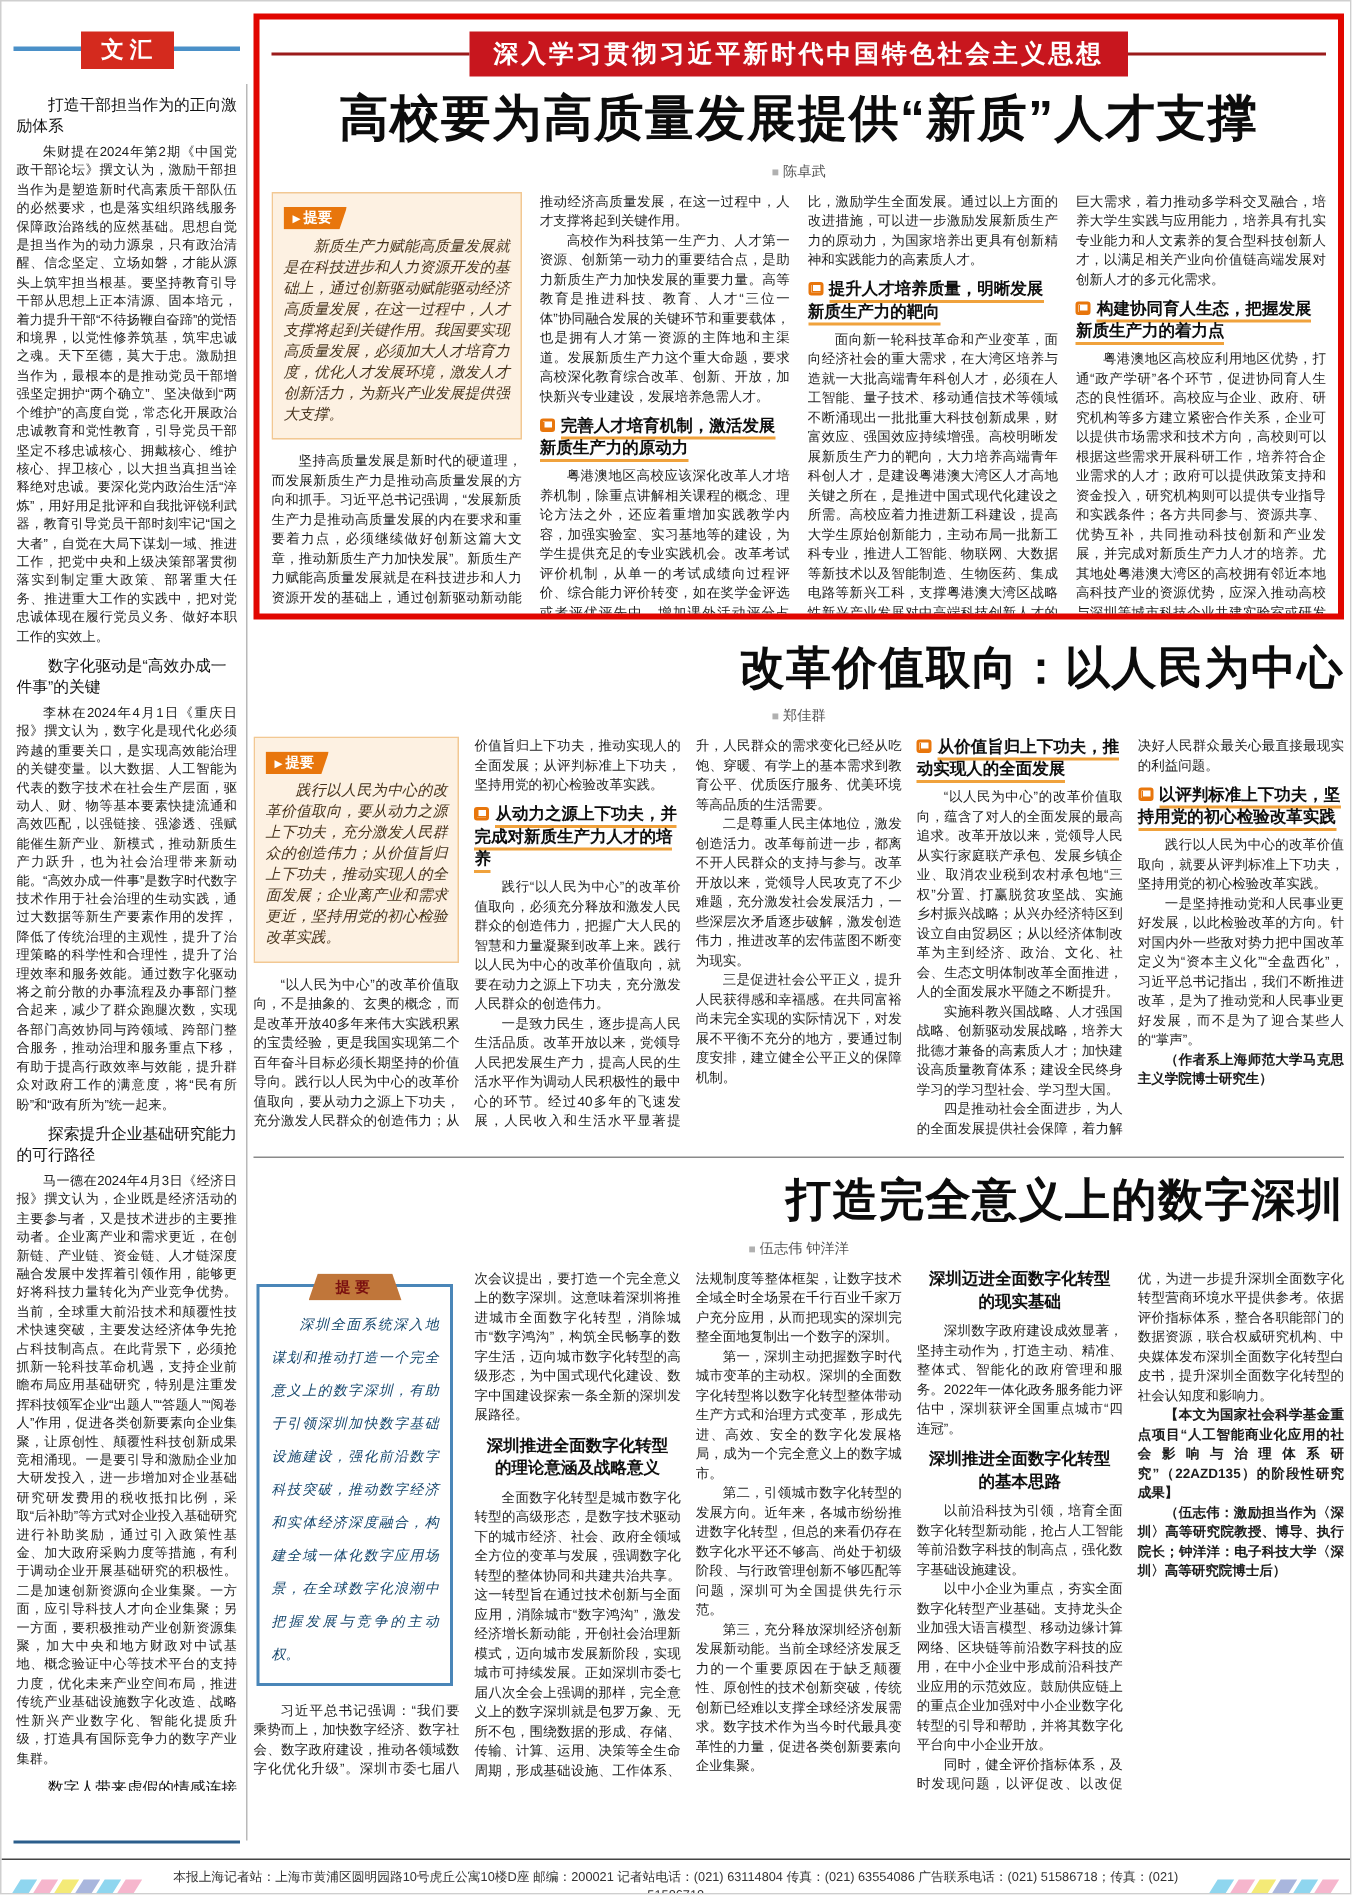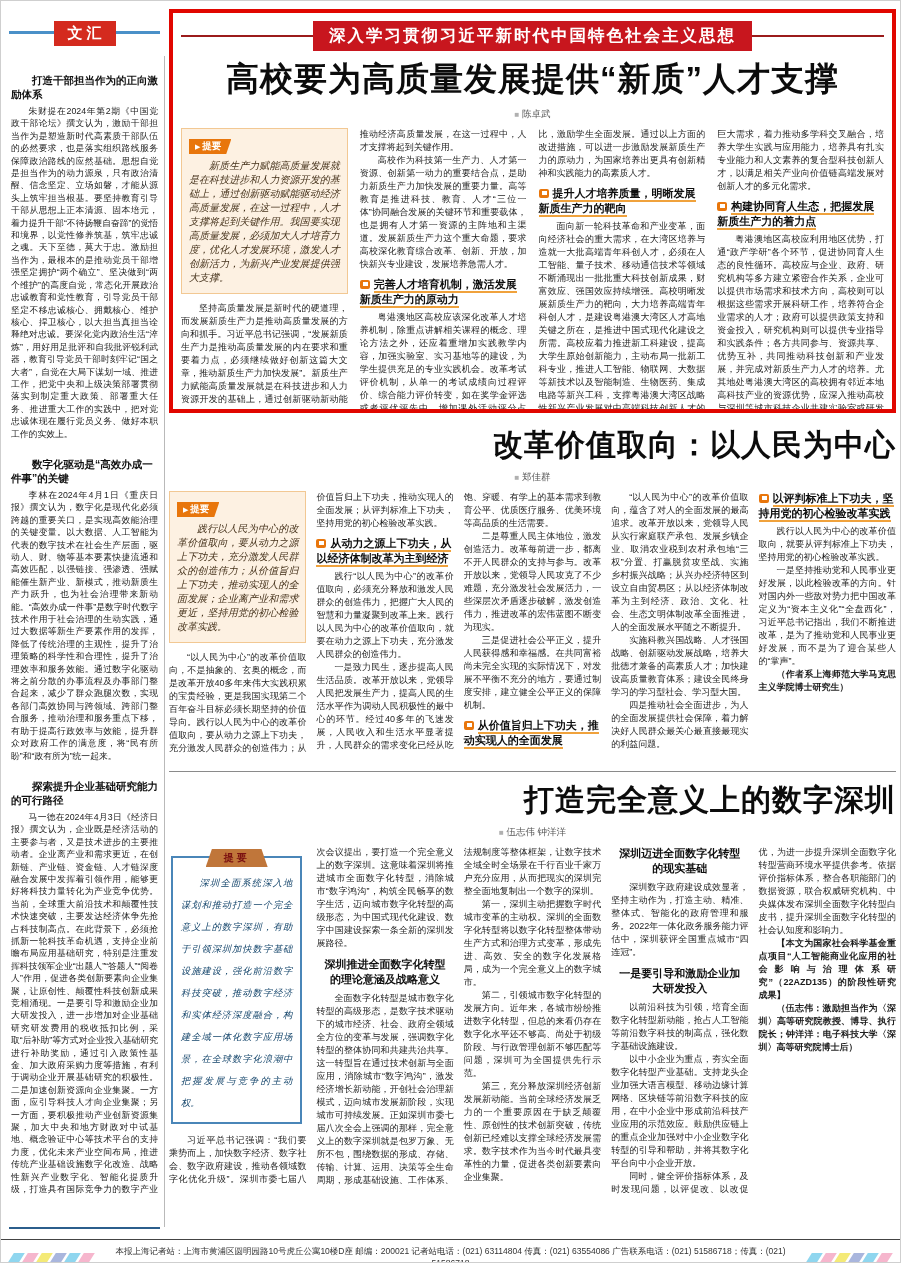--- a/index.html
+++ b/index.html
@@ -3,21 +3,21 @@
 <meta charset="utf-8">
 <style>
   * { margin:0; padding:0; box-sizing:border-box; }
   body { background:#e9e9e9; font-family:"Liberation Sans","DejaVu Sans",sans-serif; }
   .page { position:relative; width:901px; height:1263px; background:#fff; margin:0 auto; overflow:hidden; border:1px solid #cfcfcf;padding-left:44px; }
 
   
   .sidebar { position:absolute; left:8px; top:30px; width:151px; height:1196px; border-top:3px solid #4a90c8; }
   .masthead { position:absolute; left:50%; top:-13px; transform:translateX(-50%); background:#d42a1e; color:#fff; font-weight:bold; font-size:15px; letter-spacing:4px; padding:3px 10px 3px 14px; }
   .sidebar-body { padding:22px 2px 0 2px; height:1160px; overflow:hidden; }
-  .digest-title { font-weight:bold; font-size:10.5px; line-height:14px; color:#111; text-indent:2em; margin:17px 0 4px; }
+  .digest-title { font-weight:normal; font-size:10.5px; line-height:14px; color:#111; text-indent:2em; margin:7px 0 4px; }
   .digest-para { font-size:8.8px; line-height:12.4px; color:#222; text-align:justify; text-indent:2em; }
   .sidebar-bottom { position:absolute; left:8px; top:1226px; width:151px; border-top:2px solid #2b5e8c; }
 
   .v-rule { position:absolute; left:163px; top:55px; bottom:35px; width:1px; background:#b9b9b9; }
 
   
   .main { position:absolute; left:168px; top:8px; width:727px; }
 
   
   .lead-box { border:4px solid #e10600; padding:6px 8px 8px; height:404px; overflow:hidden; }
@@ -114,21 +114,21 @@
 
     <div class="article">
       <div class="art-headline">改革价值取向：以人民为中心</div>
       <div class="byline"><span class="sq">■</span> <span>郑佳群</span></div>
       <div class="cols a2-cols">
         <div class="abstract">
           <span class="abstract-tag">提要</span>
           <p style="text-indent:2em">践行以人民为中心的改革价值取向，要从动力之源上下功夫，充分激发人民群众的创造伟力；从价值旨归上下功夫，推动实现人的全面发展；企业离产业和需求更近，坚持用党的初心检验改革实践。</p>
         </div>
         <p>“以人民为中心”的改革价值取向，不是抽象的、玄奥的概念，而是改革开放40多年来伟大实践积累的宝贵经验，更是我国实现第二个百年奋斗目标必须长期坚持的价值导向。践行以人民为中心的改革价值取向，要从动力之源上下功夫，充分激发人民群众的创造伟力；从价值旨归上下功夫，推动实现人的全面发展；从评判标准上下功夫，坚持用党的初心检验改革实践。</p>
-        <div class="subhead"><span class="pen-icon"></span><span class="txt">从动力之源上下功夫，从以经济体制改革为主到经济</span></div>
+        <div class="subhead"><span class="pen-icon"></span><span class="txt">从动力之源上下功夫，并完成对新质生产力人才的培养</span></div>
         <p>践行“以人民为中心”的改革价值取向，必须充分释放和激发人民群众的创造伟力，把握广大人民的智慧和力量凝聚到改革上来。践行以人民为中心的改革价值取向，就要在动力之源上下功夫，充分激发人民群众的创造伟力。</p>
         <p>一是致力民生，逐步提高人民生活品质。改革开放以来，党领导人民把发展生产力，提高人民的生活水平作为调动人民积极性的最中心的环节。经过40多年的飞速发展，人民收入和生活水平显著提升，人民群众的需求变化已经从吃饱、穿暖、有学上的基本需求到教育公平、优质医疗服务、优美环境等高品质的生活需要。</p>
         <p>二是尊重人民主体地位，激发创造活力。改革每前进一步，都离不开人民群众的支持与参与。改革开放以来，党领导人民攻克了不少难题，充分激发社会发展活力，一些深层次矛盾逐步破解，激发创造伟力，推进改革的宏伟蓝图不断变为现实。</p>
         <p>三是促进社会公平正义，提升人民获得感和幸福感。在共同富裕尚未完全实现的实际情况下，对发展不平衡不充分的地方，要通过制度安排，建立健全公平正义的保障机制。</p>
         <div class="subhead"><span class="pen-icon"></span><span class="txt">从价值旨归上下功夫，推动实现人的全面发展</span></div>
         <p>“以人民为中心”的改革价值取向，蕴含了对人的全面发展的最高追求。改革开放以来，党领导人民从实行家庭联产承包、发展乡镇企业、取消农业税到农村承包地“三权”分置、打赢脱贫攻坚战、实施乡村振兴战略；从兴办经济特区到设立自由贸易区；从以经济体制改革为主到经济、政治、文化、社会、生态文明体制改革全面推进，人的全面发展水平随之不断提升。</p>
         <p>实施科教兴国战略、人才强国战略、创新驱动发展战略，培养大批德才兼备的高素质人才；加快建设高质量教育体系；建设全民终身学习的学习型社会、学习型大国。</p>
         <p>四是推动社会全面进步，为人的全面发展提供社会保障，着力解决好人民群众最关心最直接最现实的利益问题。</p>
         <div class="subhead"><span class="pen-icon"></span><span class="txt">以评判标准上下功夫，坚持用党的初心检验改革实践</span></div>
         <p>践行以人民为中心的改革价值取向，就要从评判标准上下功夫，坚持用党的初心检验改革实践。</p>
@@ -147,21 +147,21 @@
           <p>深圳全面系统深入地谋划和推动打造一个完全意义上的数字深圳，有助于引领深圳加快数字基础设施建设，强化前沿数字科技突破，推动数字经济和实体经济深度融合，构建全域一体化数字应用场景，在全球数字化浪潮中把握发展与竞争的主动权。</p>
         </div>
         <p>习近平总书记强调：“我们要乘势而上，加快数字经济、数字社会、数字政府建设，推动各领域数字化优化升级”。深圳市委七届八次会议提出，要打造一个完全意义上的数字深圳。这意味着深圳将推进城市全面数字化转型，消除城市“数字鸿沟”，构筑全民畅享的数字生活，迈向城市数字化转型的高级形态，为中国式现代化建设、数字中国建设探索一条全新的深圳发展路径。</p>
         <div class="center-head">深圳推进全面数字化转型的理论意涵及战略意义</div>
         <p>全面数字化转型是城市数字化转型的高级形态，是数字技术驱动下的城市经济、社会、政府全领域全方位的变革与发展，强调数字化转型的整体协同和共建共治共享。这一转型旨在通过技术创新与全面应用，消除城市“数字鸿沟”，激发经济增长新动能，开创社会治理新模式，迈向城市发展新阶段，实现城市可持续发展。正如深圳市委七届八次全会上强调的那样，完全意义上的数字深圳就是包罗万象、无所不包，围绕数据的形成、存储、传输、计算、运用、决策等全生命周期，形成基础设施、工作体系、法规制度等整体框架，让数字技术全域全时全场景在千行百业千家万户充分应用，从而把现实的深圳完整全面地复制出一个数字的深圳。</p>
         <p>第一，深圳主动把握数字时代城市变革的主动权。深圳的全面数字化转型将以数字化转型整体带动生产方式和治理方式变革，形成先进、高效、安全的数字化发展格局，成为一个完全意义上的数字城市。</p>
         <p>第二，引领城市数字化转型的发展方向。近年来，各城市纷纷推进数字化转型，但总的来看仍存在数字化水平还不够高、尚处于初级阶段、与行政管理创新不够匹配等问题，深圳可为全国提供先行示范。</p>
         <p>第三，充分释放深圳经济创新发展新动能。当前全球经济发展乏力的一个重要原因在于缺乏颠覆性、原创性的技术创新突破，传统创新已经难以支撑全球经济发展需求。数字技术作为当今时代最具变革性的力量，促进各类创新要素向企业集聚。</p>
         <div class="center-head">深圳迈进全面数字化转型的现实基础</div>
         <p>深圳数字政府建设成效显著，坚持主动作为，打造主动、精准、整体式、智能化的政府管理和服务。2022年一体化政务服务能力评估中，深圳获评全国重点城市“四连冠”。</p>
-        <div class="center-head">一是要引导和激励企业加大研发投入</div>
+        <div class="center-head">深圳推进全面数字化转型的基本思路</div>
         <p>以前沿科技为引领，培育全面数字化转型新动能，抢占人工智能等前沿数字科技的制高点，强化数字基础设施建设。</p>
         <p>以中小企业为重点，夯实全面数字化转型产业基础。支持龙头企业加强大语言模型、移动边缘计算网络、区块链等前沿数字科技的应用，在中小企业中形成前沿科技产业应用的示范效应。鼓励供应链上的重点企业加强对中小企业数字化转型的引导和帮助，并将其数字化平台向中小企业开放。</p>
         <p>同时，健全评价指标体系，及时发现问题，以评促改、以改促优，为进一步提升深圳全面数字化转型营商环境水平提供参考。依据评价指标体系，整合各职能部门的数据资源，联合权威研究机构、中央媒体发布深圳全面数字化转型白皮书，提升深圳全面数字化转型的社会认知度和影响力。</p>
         <p class="fund" style="font-size:9px;line-height:13px;text-align:justify;text-indent:2em;">【本文为国家社会科学基金重点项目“人工智能商业化应用的社会影响与治理体系研究”（22AZD135）的阶段性研究成果】</p>
         <p class="author-note">（伍志伟：激励担当作为〈深圳〉高等研究院教授、博导、执行院长；钟洋洋：电子科技大学〈深圳〉高等研究院博士后）</p>
       </div>
     </div>
   </div>
 
   <div class="footer">

